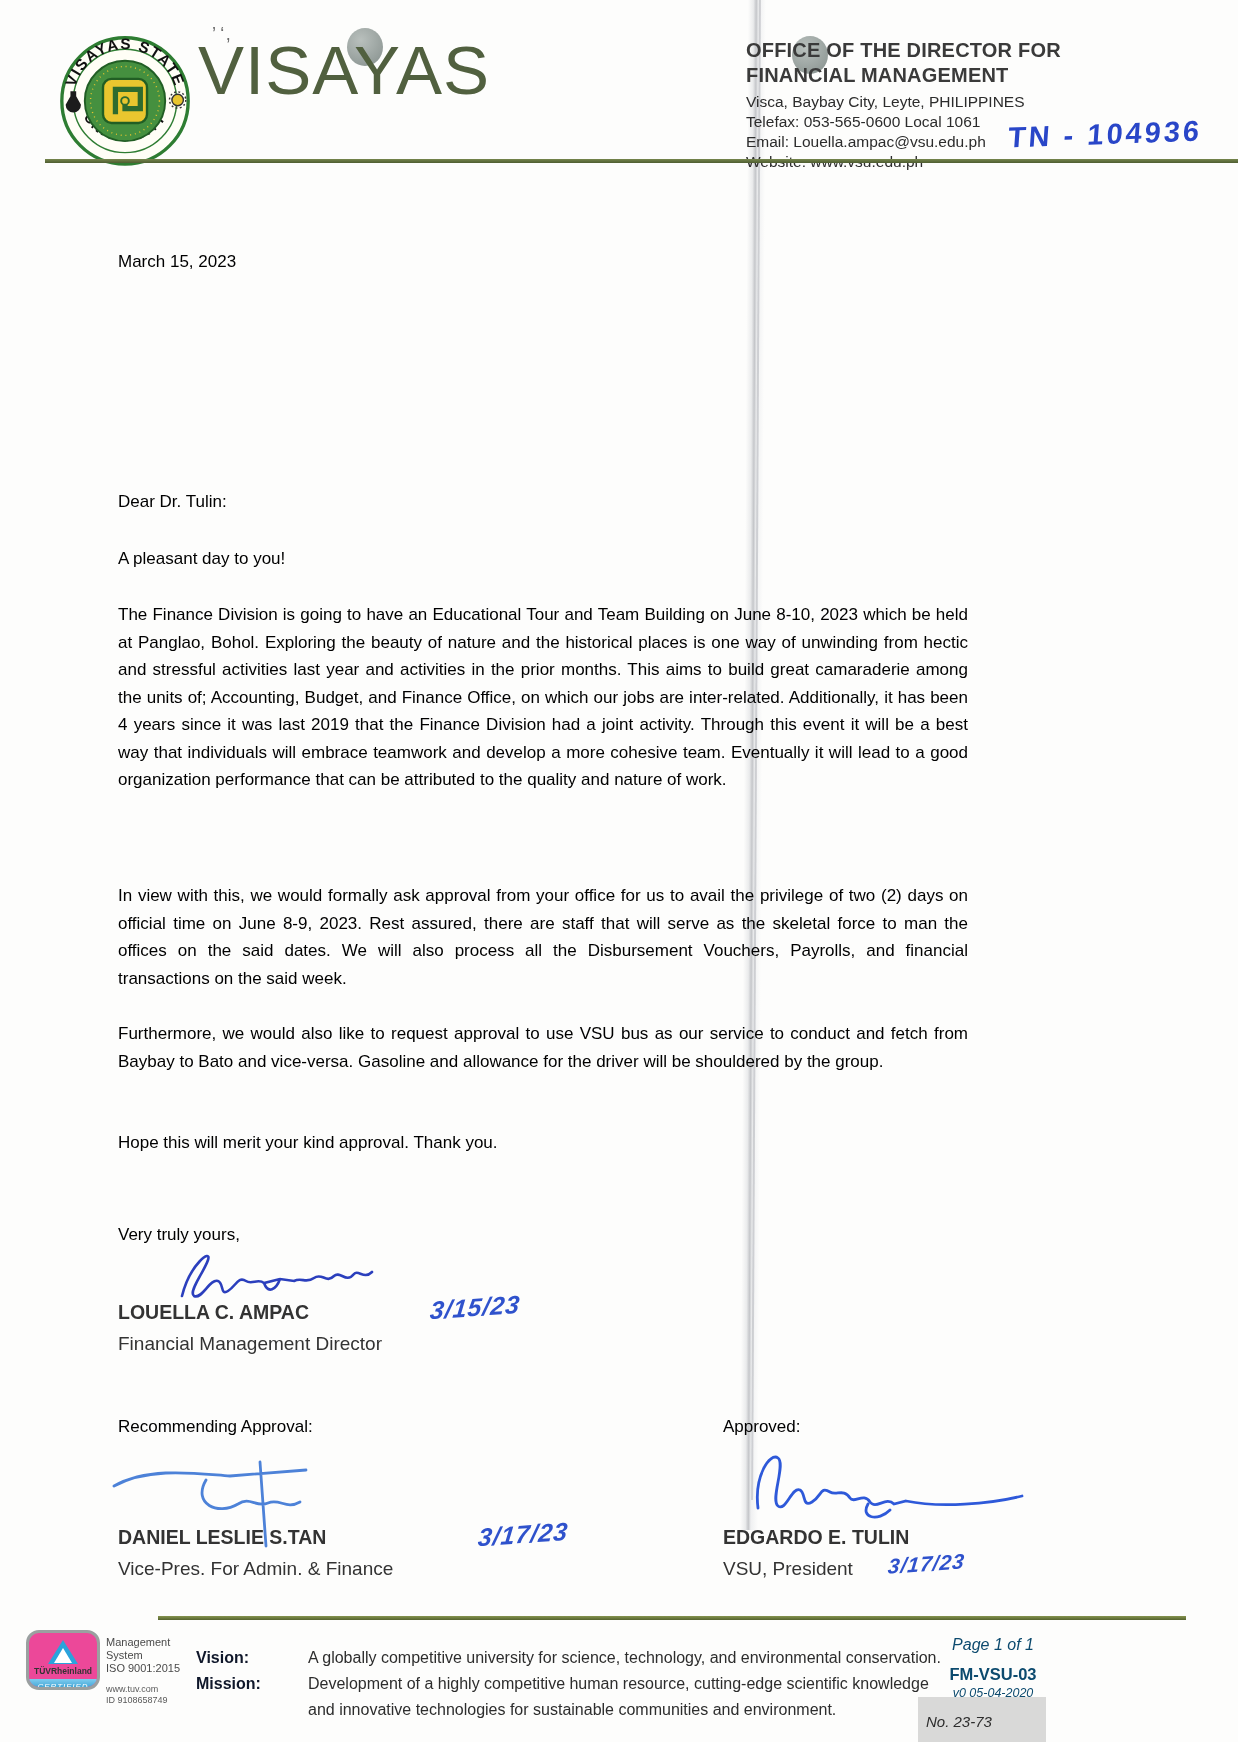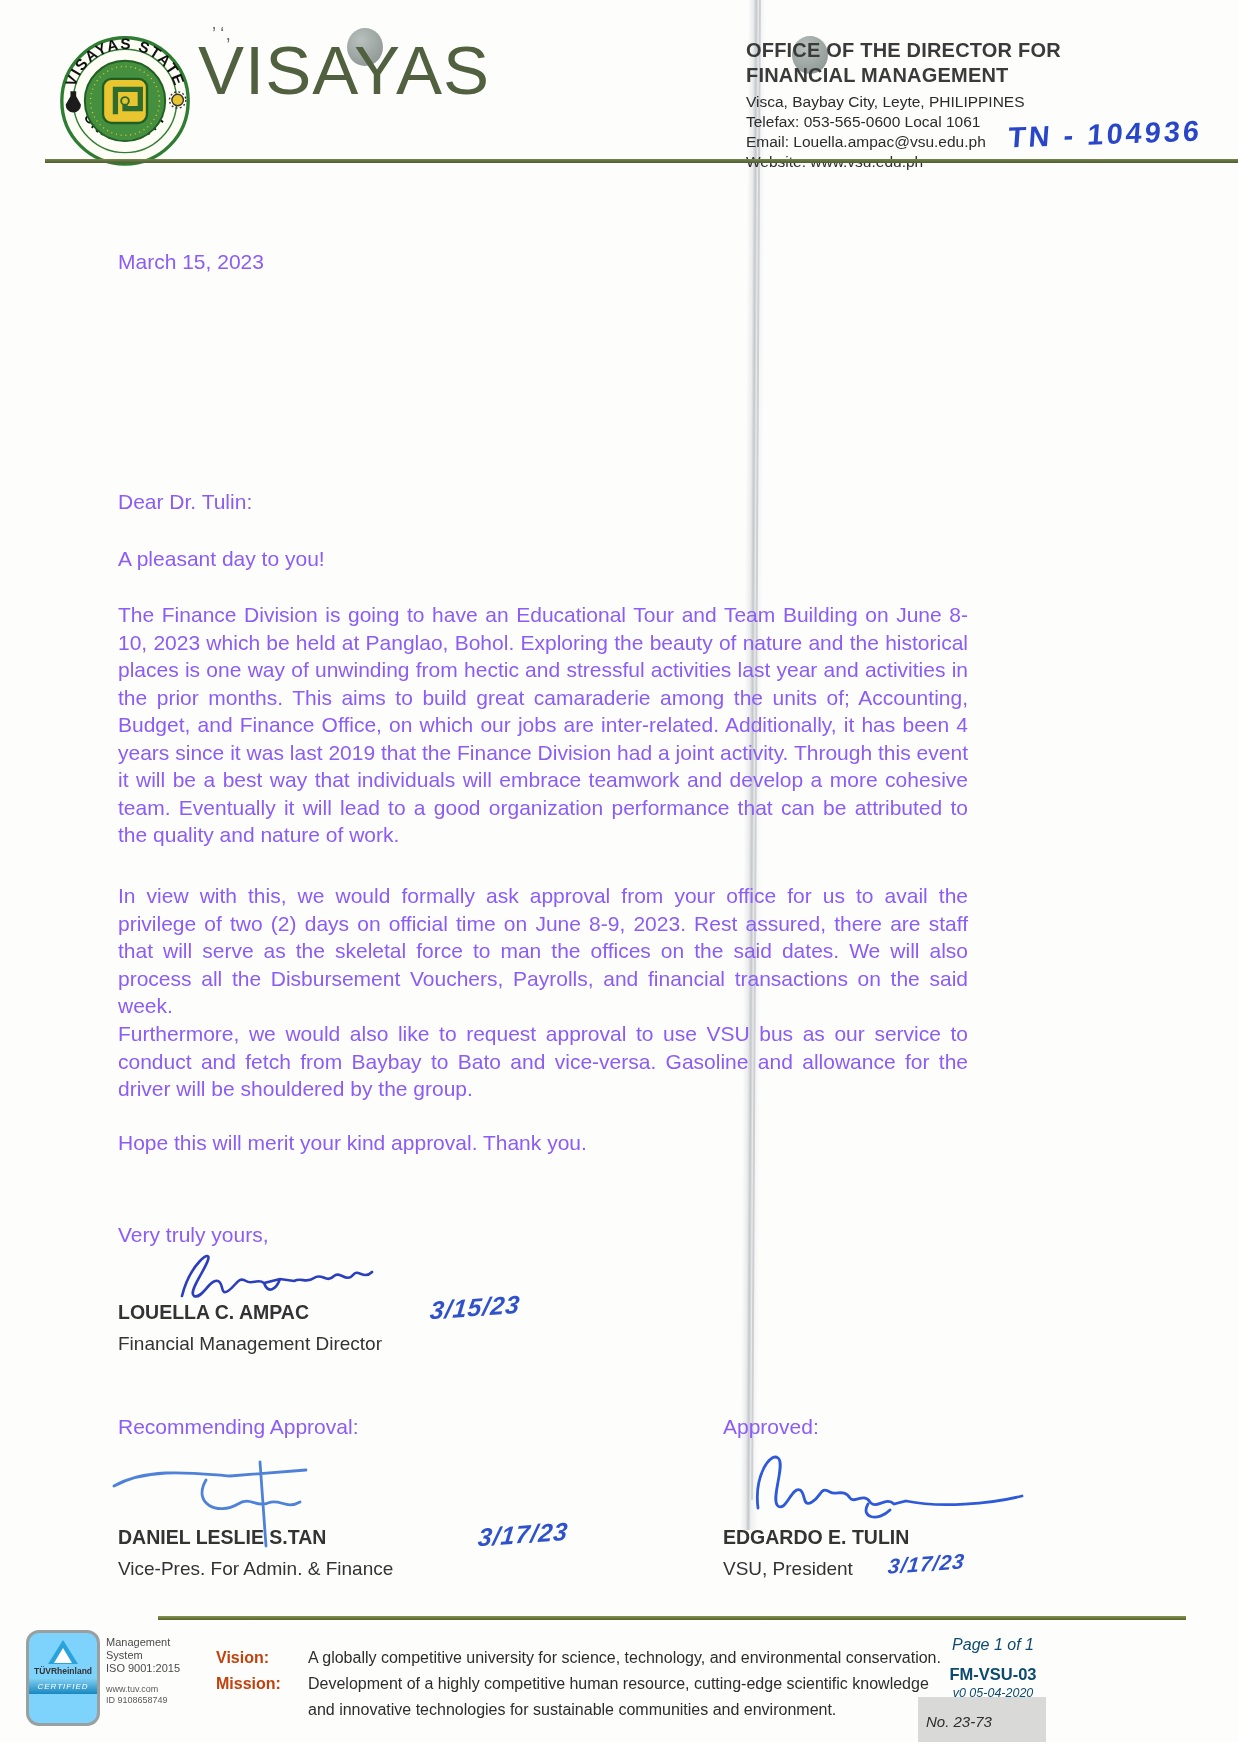--- a/index.html
+++ b/index.html
@@ -21,52 +21,52 @@
   .tn{left:1008px;top:118px;font-size:29px;color:#2946c8;
       transform:rotate(-2deg) skewX(-6deg);letter-spacing:3px;font-weight:bold;}
   .header-rule{left:45px;top:159px;width:1193px;height:4px;
       background:linear-gradient(#76864d,#4e5d31);}
 
   .punch{width:36px;height:38px;border-radius:50%;
       background:radial-gradient(circle at 38% 32%,#b9c0bd,#97a09d 65%,#828d8a);}
   .stray{color:#6a6a6a;font-size:18px;}
 
   
-  .body-text{font-size:21px;line-height:27.5px;color:#8b5cf6;}
+  .body-text{font-size:17px;line-height:27.5px;color:#000000;}
   .para{left:118px;width:850px;text-align:justify;}
   .recipient div{font-weight:bold;line-height:29px;}
   .hand-date{font-size:25px;font-weight:bold;font-style:italic;color:#2f52cc;
       transform:rotate(-4deg) skewX(-10deg);letter-spacing:1px;}
 
   .sig-name{font-weight:bold;font-size:19.5px;color:#333;}
   .sig-title{font-size:19px;color:#333;}
 
   
   .crease{left:744px;top:0;width:18px;height:1530px;pointer-events:none;
       background:linear-gradient(to right,rgba(255,255,255,0) 0%,rgba(198,201,206,.35) 30%,
       rgba(150,153,160,.55) 46%,rgba(222,224,228,.45) 60%,rgba(255,255,255,0) 100%);
       transform:rotate(.3deg);}
   .crease2{left:755px;top:0;width:2px;height:1500px;background:rgba(140,144,152,.35);
       transform:rotate(.3deg);pointer-events:none;}
 
   
   .footer-rule{left:158px;top:1616px;width:1028px;height:3.5px;
       background:linear-gradient(#86944f,#55632e);}
-  .tuv{left:26px;top:1630px;width:74px;height:96px;border:3px solid #9aa0a0;border-radius:13px;
-      background:#7dd3fc;box-sizing:border-box;overflow:hidden;text-align:center;}
+  .tuv{left:26px;top:1630px;width:74px;height:60px;border:3px solid #9aa0a0;border-radius:13px;
+      background:#ec4899;box-sizing:border-box;overflow:hidden;text-align:center;}
   .tuv .tri{width:0;height:0;margin:7px auto 0;border-left:15px solid transparent;
       border-right:15px solid transparent;border-bottom:24px solid #2aa3dc;position:relative;}
   .tuv .tri-inner{position:absolute;left:-9px;top:8px;width:0;height:0;
       border-left:9px solid transparent;border-right:9px solid transparent;border-bottom:15px solid #fff;}
   .tuv .brand{font-size:8.5px;font-weight:bold;color:#333;margin-top:2px;letter-spacing:0;}
   .tuv .band{margin-top:3px;height:15px;background:linear-gradient(#7ecdf0,#1787c0);
       color:#fff;font-size:8px;letter-spacing:1px;line-height:15px;font-style:italic;}
   .tuv-meta{left:106px;top:1636px;font-size:11px;line-height:13px;color:#4a4a4a;}
   .tuv-meta .small{margin-top:9px;font-size:9px;line-height:11px;color:#5a5a5a;}
-  .vm-labels{left:196px;top:1645px;font-weight:bold;font-size:16px;line-height:26px;color:#c2410c;margin-left:20px;}
+  .vm-labels{left:196px;top:1645px;font-weight:bold;font-size:16px;line-height:26px;color:#0f172a;}
   .vm-text{left:308px;top:1645px;width:648px;font-size:16px;line-height:26px;color:#2d2d2d;}
   .form-block{left:928px;top:1636px;width:130px;text-align:center;color:#0c4a6e;}
   .form-block .pg{font-style:italic;font-size:16px;}
   .form-block .code{font-weight:bold;font-size:16.5px;margin-top:11px;}
   .form-block .ver{font-style:italic;font-size:12.5px;margin-top:2px;}
   .docnum{left:918px;top:1697px;width:128px;background:#d9d9d8;font-style:italic;
       font-size:15px;padding:16px 8px;color:#2d2d2d;box-sizing:border-box;}
 </style>
 </head>
 <body>

